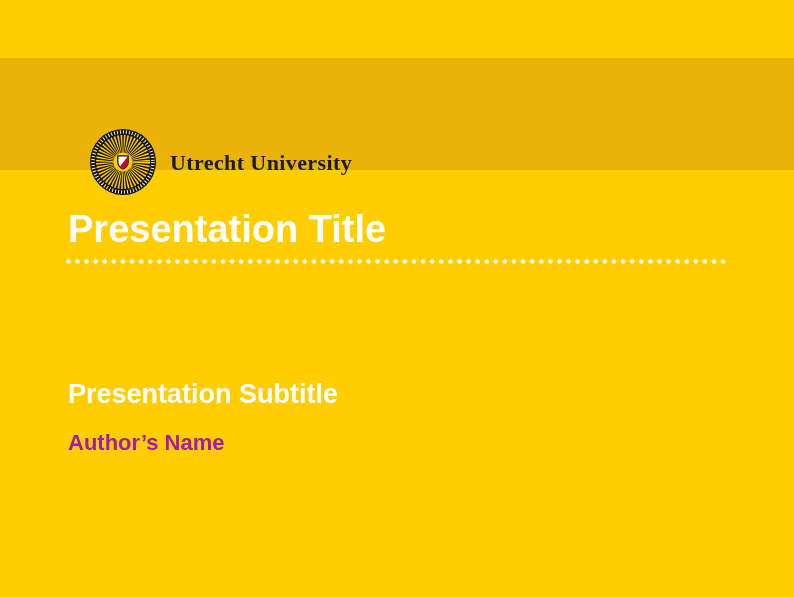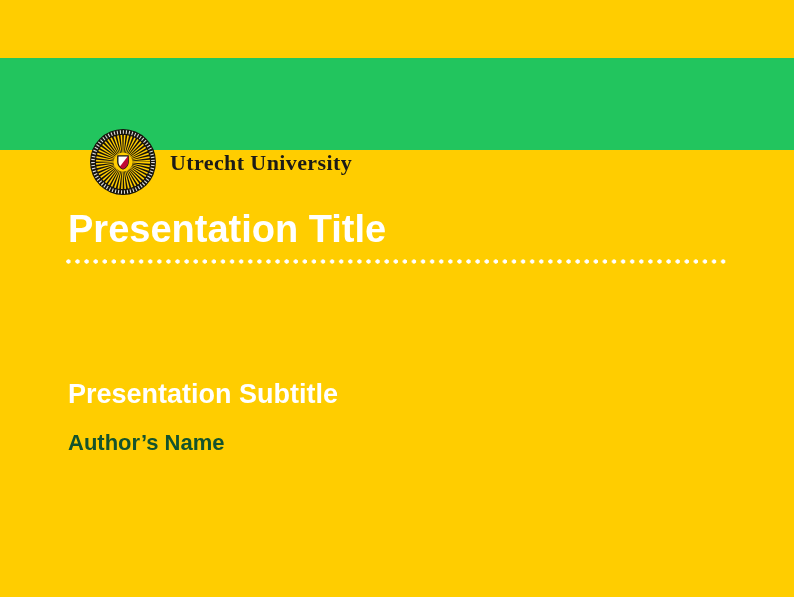--- a/index.html
+++ b/index.html
@@ -14,22 +14,22 @@
   }
   .band-top {
     position: absolute;
     left: 0; top: 0;
     width: 794px; height: 58px;
     background: #FFCD00;
   }
   .band-white {
     position: absolute;
     left: 0; top: 58px;
-    width: 794px; height: 92px;
-    background: #22c55e;
+    width: 794px; height: 112px;
+    background: #eab308;
   }
   .logo {
     position: absolute;
     left: 89px; top: 70px;
     width: 68px; height: 68px;
   }
   .brand-name {
     position: absolute;
     left: 170px; top: 92px;
     height: 26px;
@@ -67,21 +67,21 @@
     color: #FFFFFF;
     line-height: 1.25;
     white-space: nowrap;
     text-align: center;
   }
   .author {
     position: absolute;
     left: 68px; top: 429px;
     font-size: 22px;
     font-weight: 700;
-    color: #14532d;
+    color: #a21caf;
     line-height: 1.25;
     white-space: nowrap;
   }
 </style>
 </head>
 <body>
 
 <div class="slide">
 
   <div class="band-top"></div>

